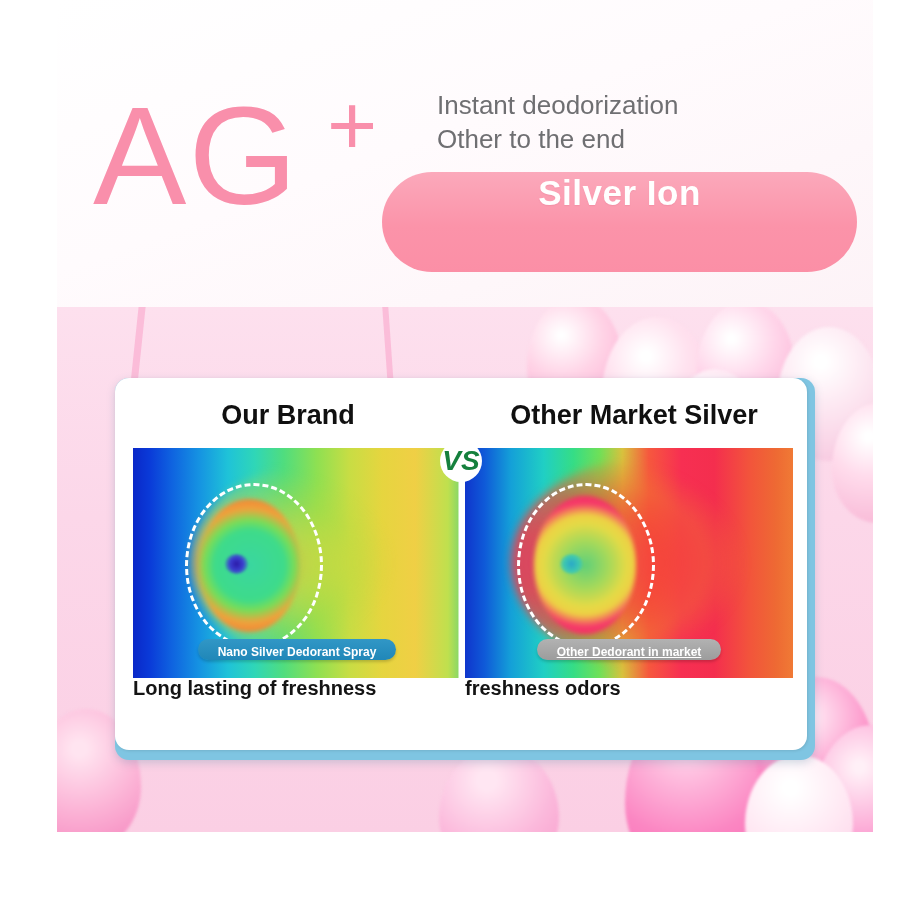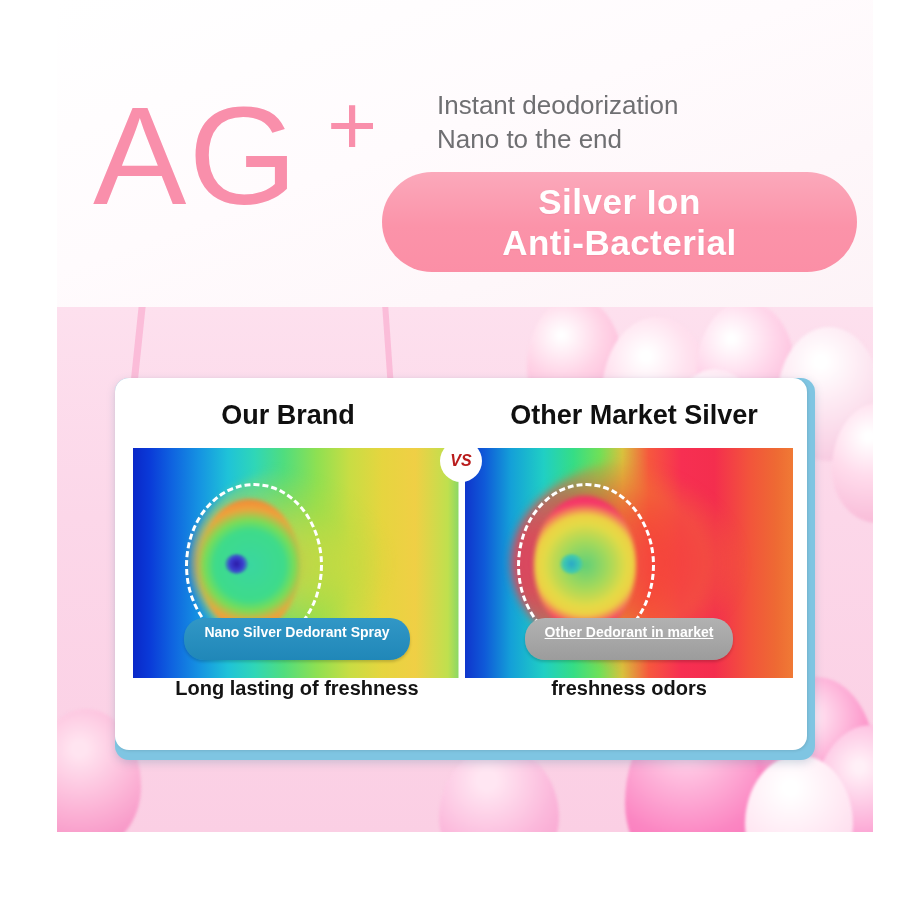--- a/index.html
+++ b/index.html
@@ -64,21 +64,21 @@
 
   .claim-pill {
     position: absolute;
     left: 325px; top: 172px;
     width: 475px; height: 100px;
     border-radius: 50px;
     background: linear-gradient(180deg,#fba9bb 0%,#fb93a9 55%,#fb8fa6 100%);
     display: flex;
     flex-direction: column;
     align-items: center;
-    justify-content: center;
+    justify-content: flex-start;
   }
   .claim-pill span {
     color: #ffffff;
     font-size: 35px;
     line-height: 41px;
     font-weight: 700;
     letter-spacing: .5px;
     white-space: nowrap;
     text-shadow: 0 1px 1px rgba(220,110,140,.25);
   }
@@ -226,22 +226,22 @@
 
   
   .vs-badge {
     position: absolute;
     left: 50%; top: 62px;
     transform: translateX(-50%);
     width: 42px; height: 42px;
     border-radius: 50%;
     background: #ffffff;
     display: flex; align-items: center; justify-content: center;
-    color: #b91c1c;
-    font-size: 16px; font-weight: 700; font-style: italic;
+    color: #15803d;
+    font-size: 28px; font-weight: 700; font-style: italic;
     z-index: 6;
   }
   .vs-divider {
     position: absolute;
     left: 50%; top: 70px;
     transform: translateX(-50%);
     width: 5px; height: 230px;
     background: #ffffff;
     z-index: 5;
   }
@@ -252,60 +252,60 @@
     left: 18px; top: 240px;
     width: 660px; height: 42px;
     display: flex; gap: 4px;
     z-index: 7;
   }
   .label-cell { width: 328px; display: flex; justify-content: center; }
   .pill-badge {
     padding: 6px 20px 7px;
     border-radius: 20px;
     color: #ffffff;
-    font-size: 14px;
+    font-size: 12px;
     font-weight: 700;
     white-space: nowrap;
     box-shadow: 0 2px 3px rgba(0,0,0,.18);
+    margin-top: 21px;
   }
   .pill-blue  { background: linear-gradient(180deg,#3197c6 0%,#2087b8 100%); }
   .pill-gray  { background: linear-gradient(180deg,#b2b2b2 0%,#9c9c9c 100%); text-decoration: underline; }
 
   .captions {
     position: absolute;
     left: 18px; top: 296px;
     width: 660px;
     display: flex; gap: 4px;
   }
-  .caption-cell { width: 328px; text-align: center; }
+  .caption-cell { width: 328px; }
   .caption-cell p {
     color: #141414;
     font-size: 20px;
     line-height: 28px;
     font-weight: 700;
   }
 </style>
 </head>
 <body>
 
 <div class="page">
   <div class="creative">
 
     <div class="header">
       <div class="ag-logo">AG</div>
       <div class="ag-plus">+</div>
 
       <div class="tagline">
         <div>Instant deodorization</div>
-        <div>Nano to the end</div>
+        <div>Other to the end</div>
       </div>
 
       <div class="claim-pill">
         <span>Silver Ion</span>
-        <span>Anti-Bacterial</span>
       </div>
     </div>
 
     <div class="balloons">
       <div class="string" style="left:82px;  top:-4px;  width:7px;  height:130px; transform:rotate(6deg);"></div>
       <div class="string" style="left:325px; top:-4px;  width:6px;  height:100px; transform:rotate(-4deg);"></div>
       <div class="string" style="left:596px; top:24px;  width:4px;  height:70px;  transform:rotate(56deg);"></div>
 
       <div class="balloon" style="left:470px; top:-10px; width:96px;  height:128px; background:radial-gradient(circle at 36% 30%,#ffffff 2%,#ffd3e6 38%,#fba8d0 85%);"></div>
       <div class="balloon" style="left:545px; top:10px;  width:110px; height:140px; background:radial-gradient(circle at 40% 28%,#ffffff 4%,#ffe2ef 34%,#fcc2de 88%);"></div>

